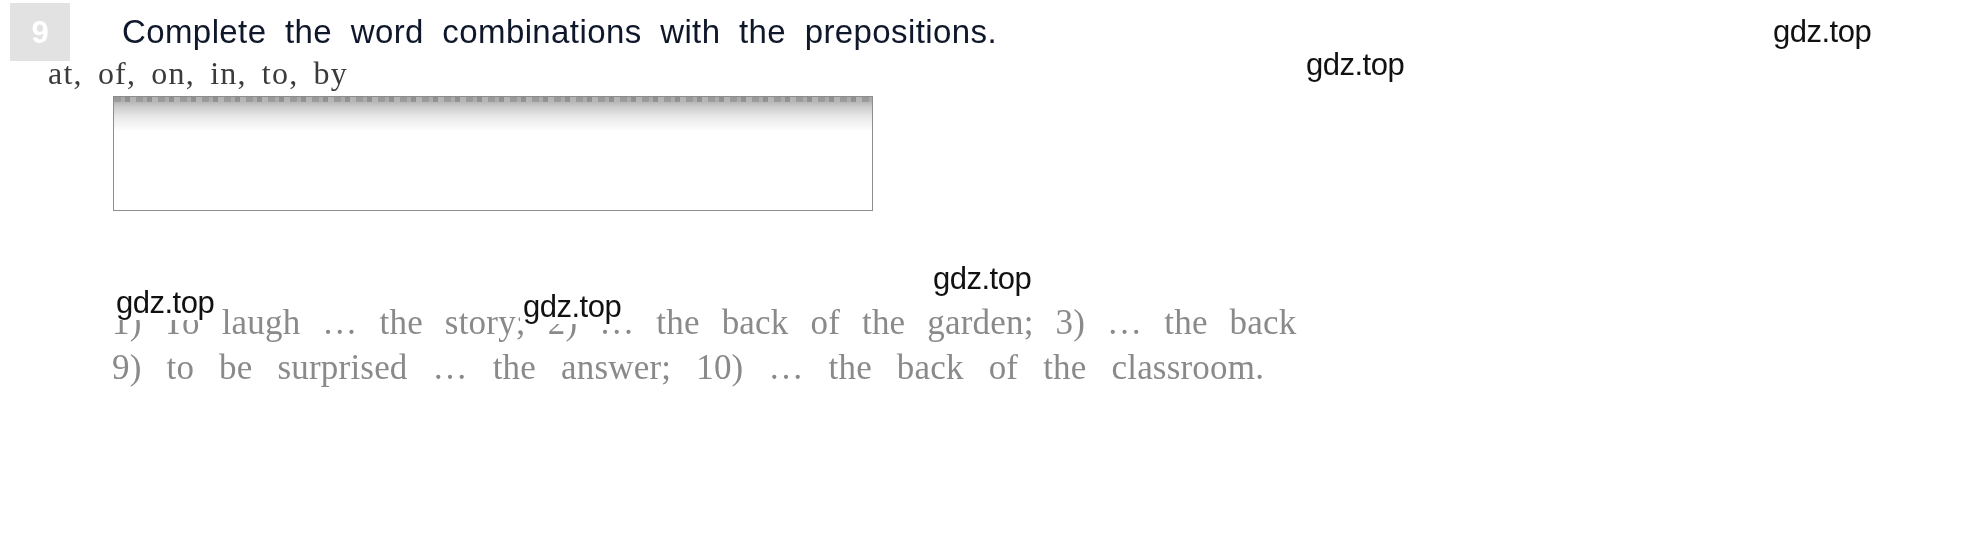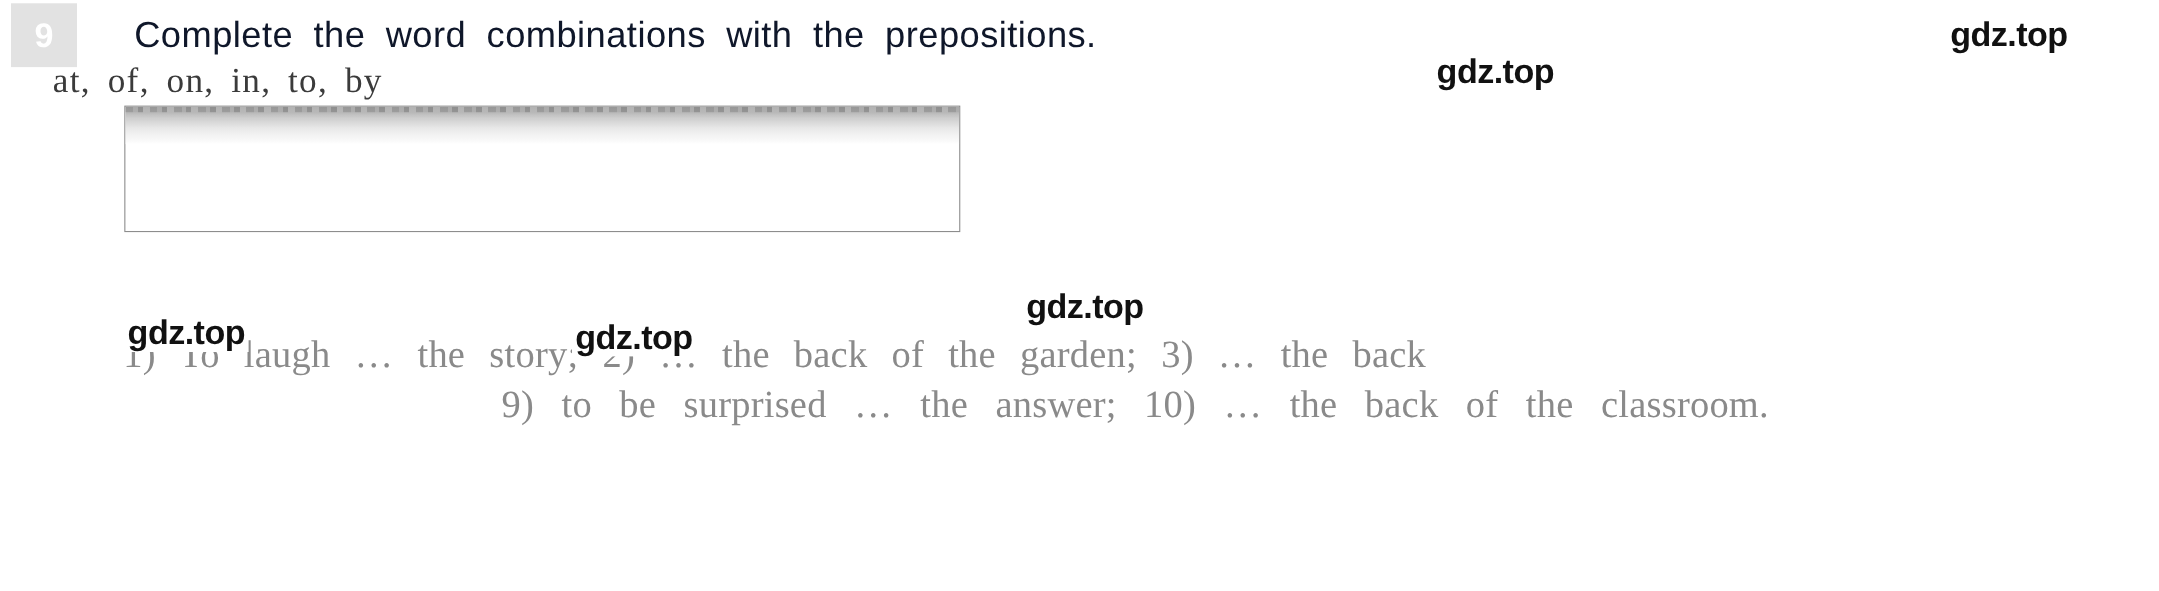--- a/index.html
+++ b/index.html
@@ -121,30 +121,30 @@
     color: #8a8a8a;
     font-family: "Liberation Serif", serif;
     font-size: 35px;
     line-height: 45px;
     letter-spacing: 0.2px;
     word-spacing: 7px;
     white-space: nowrap;
     height: 45px;
   }
   #exercise-body .line.justify-wide { word-spacing: 13px; }
-  #exercise-body .line.justify-xwide { word-spacing: 16px; text-align: center; }
+  #exercise-body .line.justify-xwide { word-spacing: 16px; }
 
   
   .watermark {
     position: absolute;
     color: #111111;
     font-family: "Liberation Sans", sans-serif;
     font-size: 31px;
     line-height: 31px;
-    font-weight: 700;
+    font-weight: 400;
     letter-spacing: -0.5px;
     white-space: nowrap;
     background: #ffffff;
     padding: 2px 3px;
   }
   #wm-1 { left: 1770px; top: 14px; }
   #wm-2 { left: 1303px; top: 47px; }
   #wm-3 { left: 930px;  top: 261px; }
   #wm-4 { left: 113px;  top: 285px; }
   #wm-5 { left: 520px;  top: 289px; }

